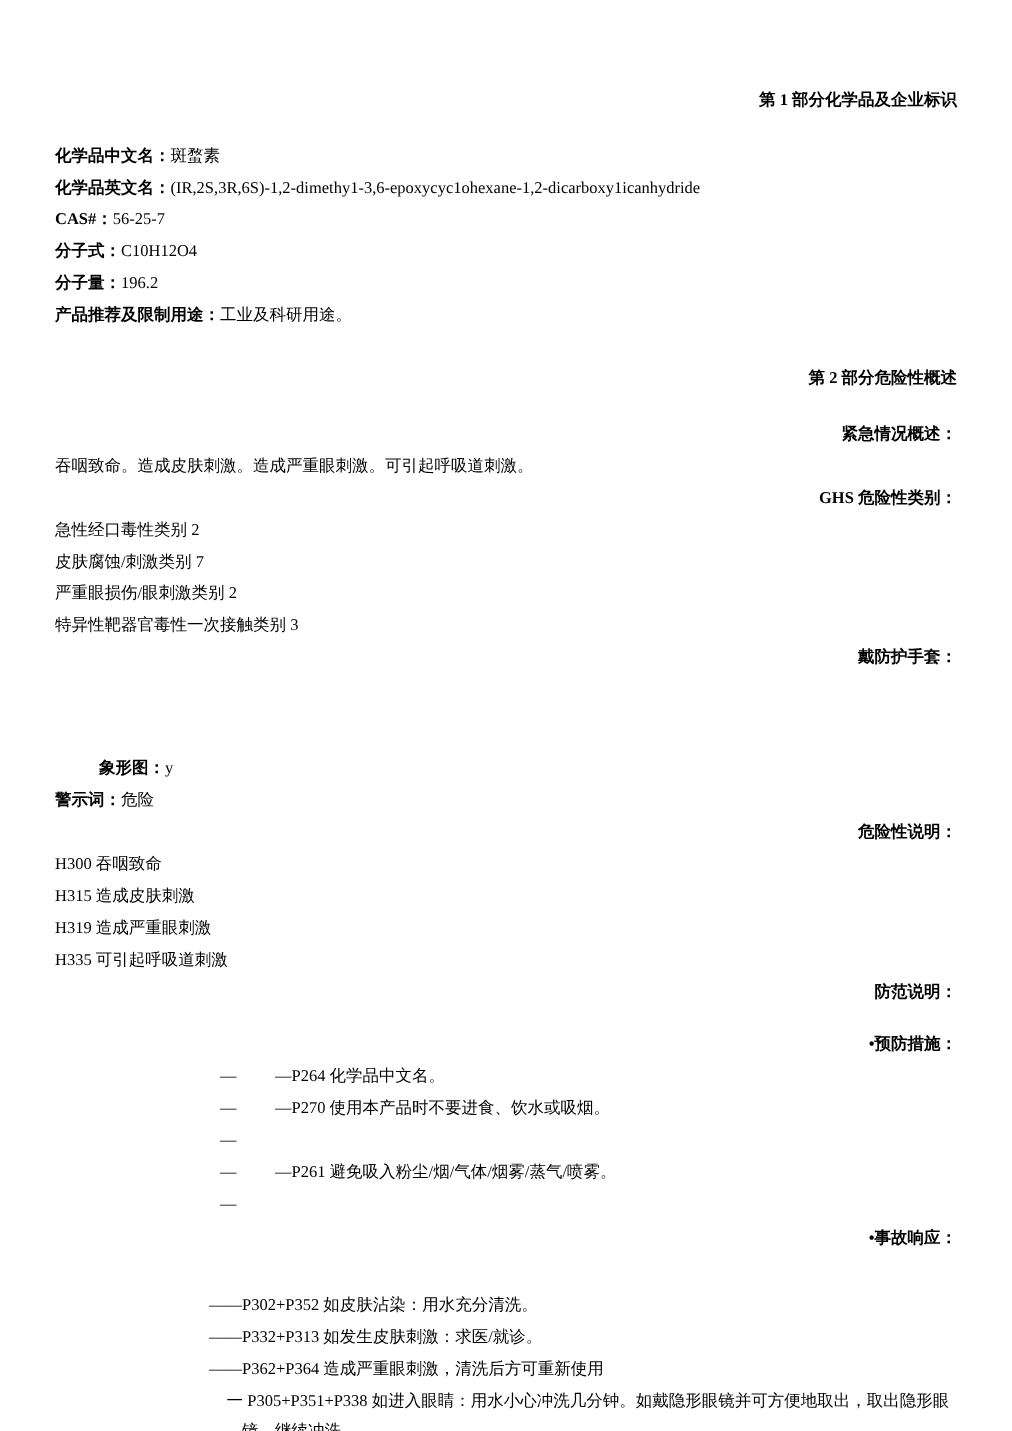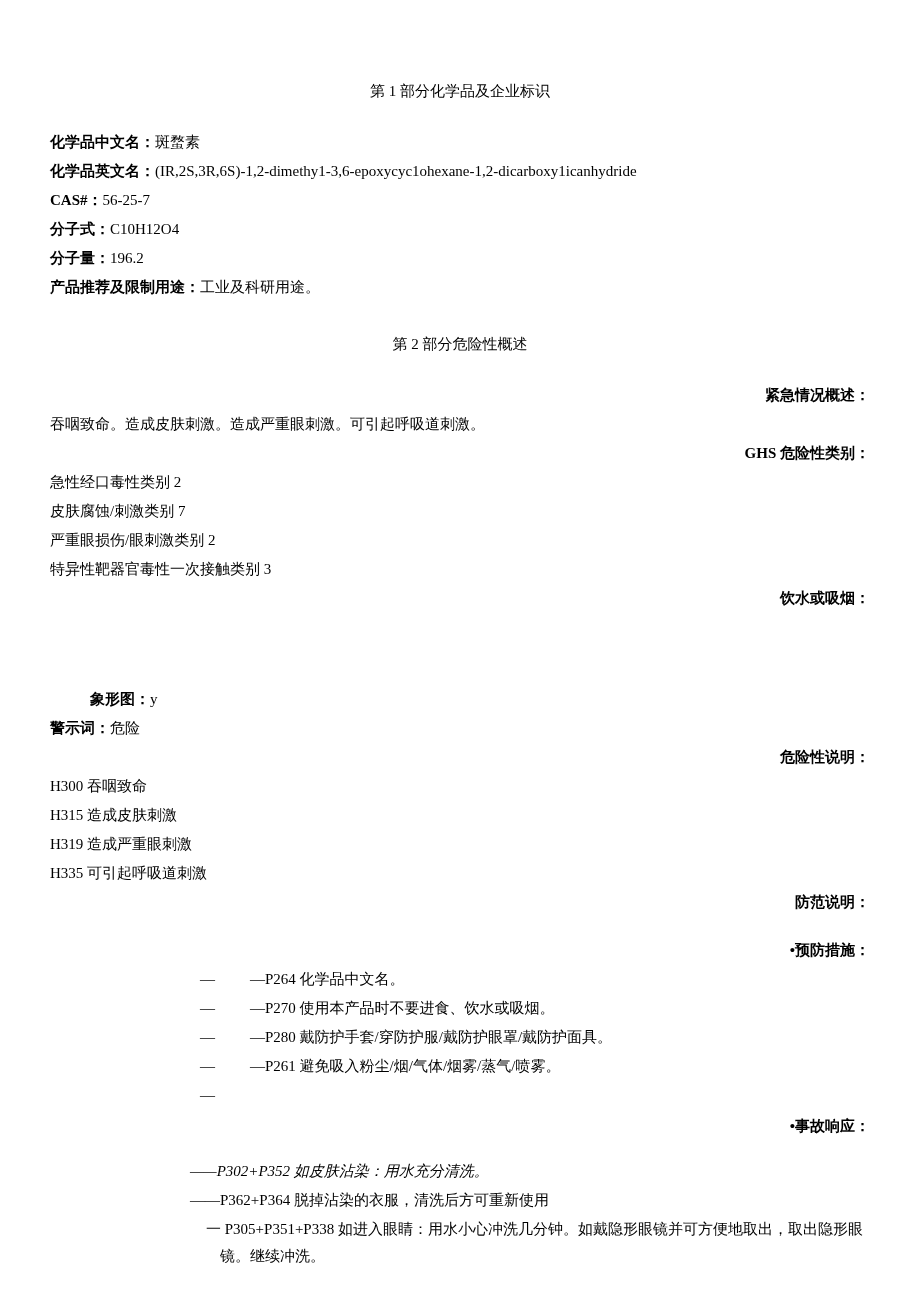--- a/index.html
+++ b/index.html
@@ -7,22 +7,22 @@
     font-size: 15px;
     line-height: 1.8;
     color: #000;
     background: #fff;
     width: 920px;
     margin: 0;
     padding: 70px 50px 40px 50px;
     box-sizing: border-box;
   }
   .section-heading {
-    text-align: center;
-    font-weight: normal;
+    text-align: right;
+    font-weight: bold;
     margin: 8px 0 24px 0;
   }
   .bold { font-weight: bold; text-align: right; }
   .line { margin: 2px 0; }
   .indent-1 { padding-left: 90px; margin-top: 21px; }
   .indent-2 { padding-left: 150px; }
   .dash-row { display:flex; }
   .dash-row .d1 { width:50px; }
   .resp-wrap { padding-left: 140px; }
   .resp-indent { padding-left: 30px; text-indent: -14px; }
@@ -55,21 +55,21 @@
 
 <div class="line bold">紧急情况概述：</div>
 <div class="line">吞咽致命。造成皮肤刺激。造成严重眼刺激。可引起呼吸道刺激。</div>
 
 <div class="line bold">GHS 危险性类别：</div>
 <div class="line">急性经口毒性类别 2</div>
 <div class="line">皮肤腐蚀/刺激类别 7</div>
 <div class="line">严重眼损伤/眼刺激类别 2</div>
 <div class="line">特异性靶器官毒性一次接触类别 3</div>
 
-<div class="line bold">饮水或吸烟：</div>
+<div class="line bold">戴防护手套：</div>
 
 <div style="height:70px;"></div>
 
 <div class="line">
   <span class="bold" style="display:inline-block;width:100px;">象形图：</span><span>y</span>
 </div>
 <div class="line">
   <span class="bold">警示词：</span><span>危险</span>
 </div>
 
@@ -86,31 +86,31 @@
 <div class="line indent-2 dash-row">
   <span class="d1">—</span>
   <span>—P264 化学品中文名。</span>
 </div>
 <div class="line indent-2 dash-row">
   <span class="d1">—</span>
   <span>—P270 使用本产品时不要进食、饮水或吸烟。</span>
 </div>
 <div class="line indent-2 dash-row">
   <span class="d1">—</span>
-  <span>—P280 戴防护手套/穿防护服/戴防护眼罩/戴防护面具。</span>
 </div>
 <div class="line indent-2 dash-row">
   <span class="d1">—</span>
   <span>—P261 避免吸入粉尘/烟/气体/烟雾/蒸气/喷雾。</span>
 </div>
 <div class="line indent-2 dash-row">
   <span class="d1">—</span>
 </div>
 
 <div class="line bold indent-1" style="margin-top:4px;">•事故响应：</div>
 
 <div style="height:10px;"></div>
 
 <div class="resp-wrap">
-  <div class="line" style="margin-top:6px;font-style:italic;">——P302+P352 如皮肤沾染：用水充分清洗。</div>
-  <div class="line">——P362+P364 脱掉沾染的衣服，清洗后方可重新使用</div>
+  <div class="line" style="margin-top:22px;">——P302+P352 如皮肤沾染：用水充分清洗。</div>
+  <div class="line">——P332+P313 如发生皮肤刺激：求医/就诊。</div>
+  <div class="line">——P362+P364 造成严重眼刺激，清洗后方可重新使用</div>
   <div class="line resp-indent">一 P305+P351+P338 如进入眼睛：用水小心冲洗几分钟。如戴隐形眼镜并可方便地取出，取出隐形眼镜。继续冲洗。</div>
 </div>
 
 </body></html>

